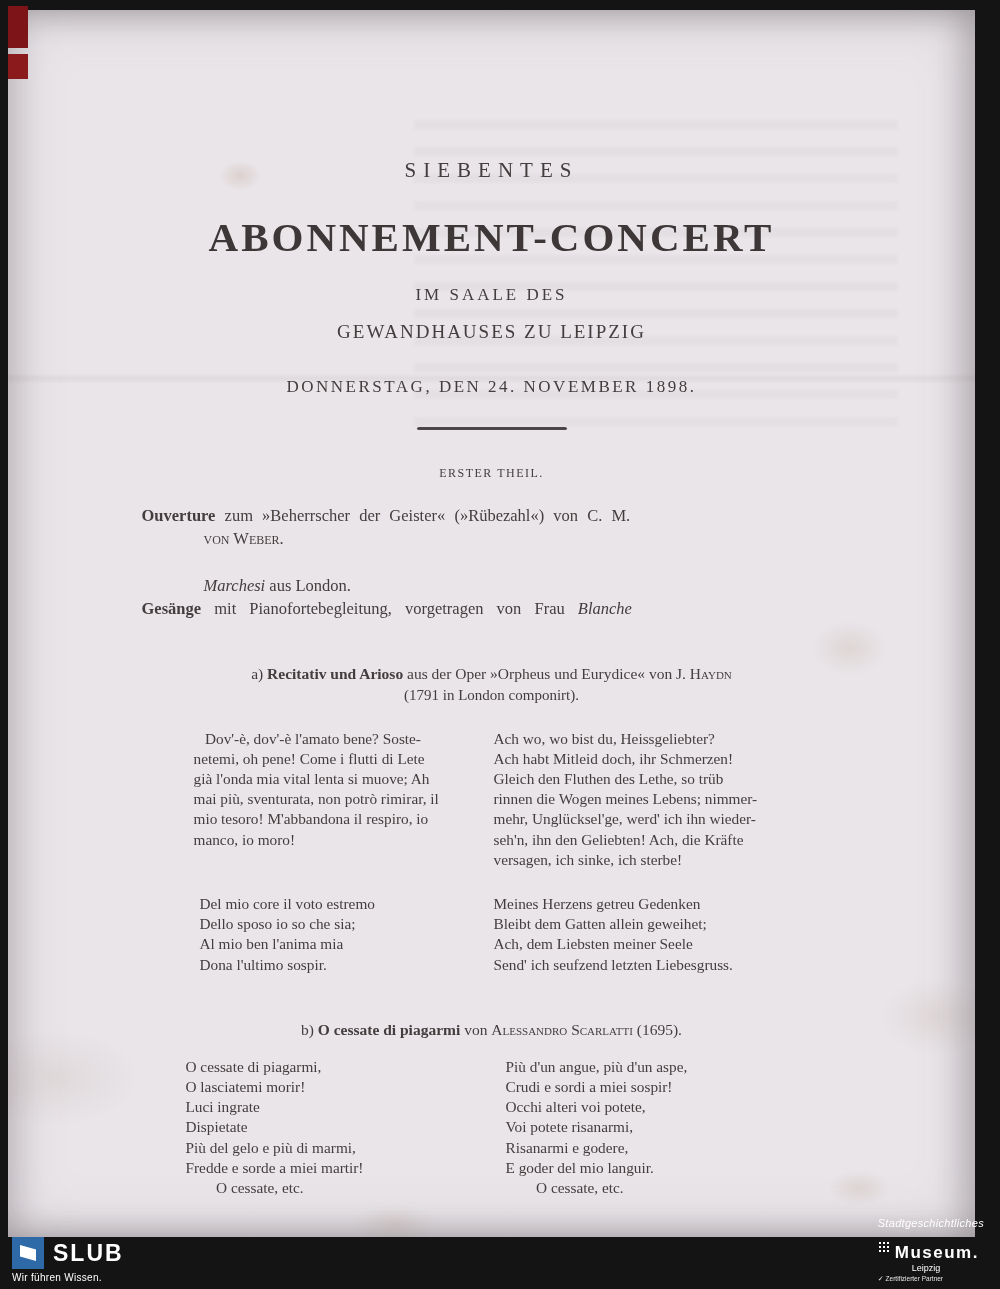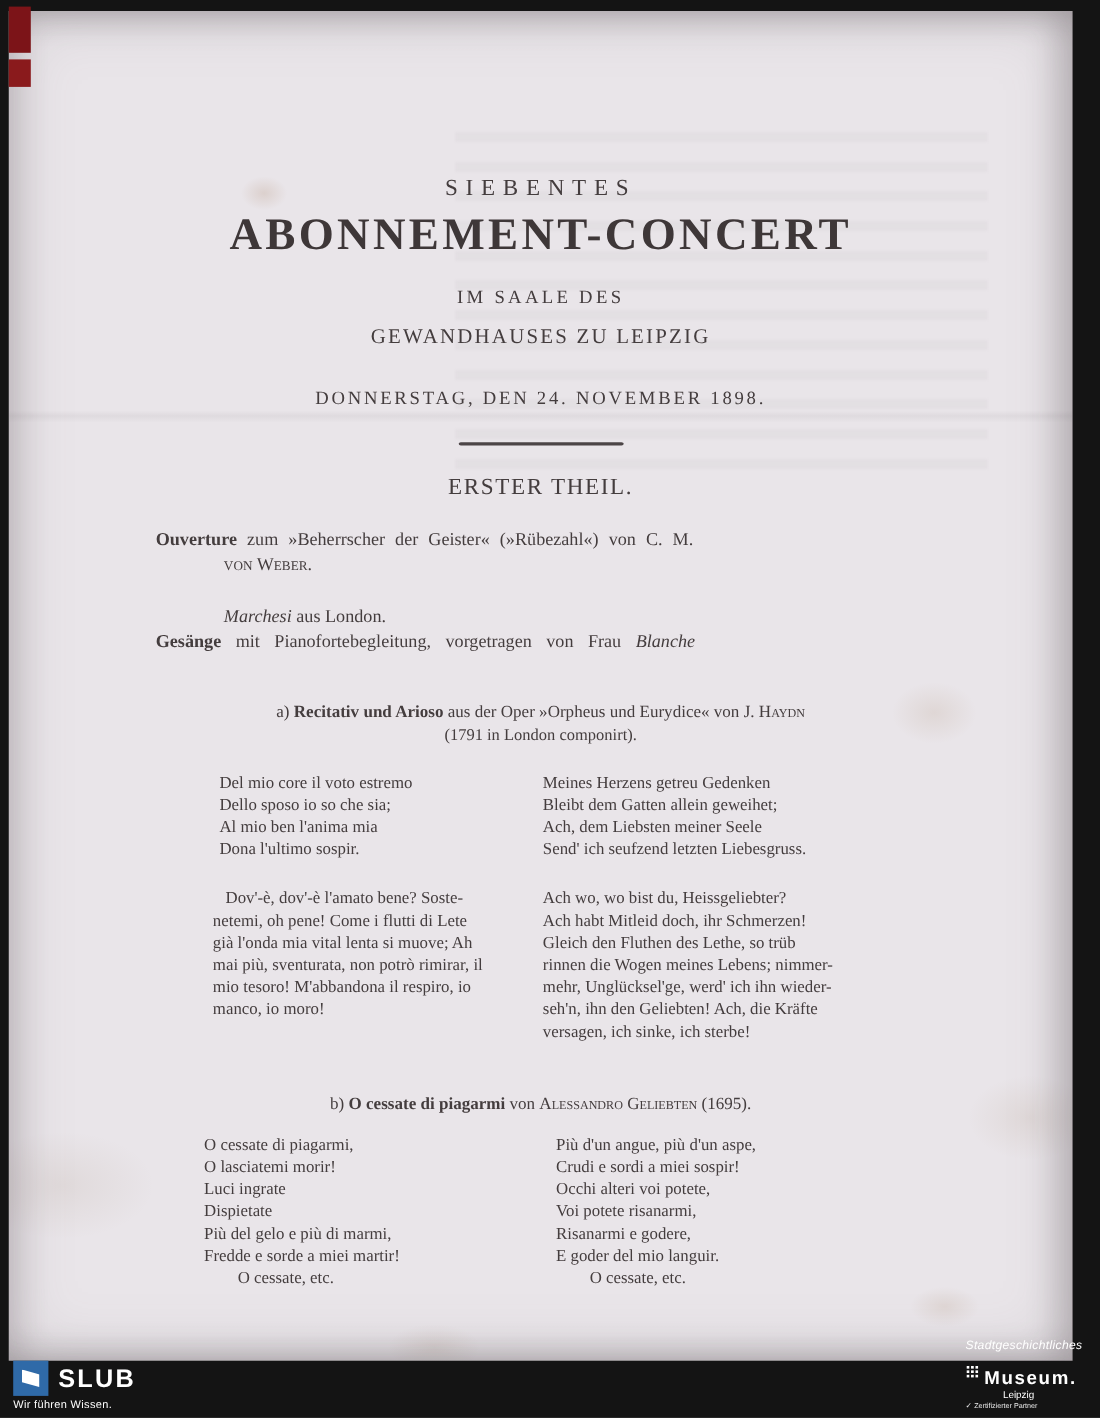--- a/index.html
+++ b/index.html
@@ -27,26 +27,26 @@
     position:absolute;top:110px;left:42%;width:50%;height:310px;
     background:repeating-linear-gradient(to bottom, rgba(110,100,108,.045) 0 9px, transparent 9px 27px);
     filter:blur(1.5px);
   }
   .content{
     position:relative;width:700px;margin:0 auto;padding-top:148px;
     color:#443d3e;
   }
   .c{text-align:center;}
   .series{font-size:21px;letter-spacing:7px;}
-  .title{font-size:41px;font-weight:bold;letter-spacing:3px;margin-top:5px;color:#3e3738;}
+  .title{font-size:41px;font-weight:bold;letter-spacing:3px;margin-top:30px;color:#3e3738;}
   .venue1{font-size:17px;letter-spacing:3px;margin-top:24px;}
   .venue2{font-size:19px;letter-spacing:2px;margin-top:16px;}
   .dateline{font-size:17px;letter-spacing:2.5px;margin-top:34px;}
   .rule{width:150px;height:3px;margin:30px auto 0;background:#4c4547;border-radius:2px/50%;}
-  .part{font-size:21px;letter-spacing:1.5px;margin-top:25px;}
+  .part{font-size:12px;letter-spacing:1.5px;margin-top:36px;}
   p{margin:0;}
   .para{margin-top:23px;font-size:16.5px;line-height:1.42;}
   .para .line{display:block;}
   .para .l2{padding-left:62px;}
   .para.ouv .l1{word-spacing:5px;}
   .para.ges .l1{word-spacing:9px;}
   .lead{font-weight:bold;}
   .sc{font-variant:small-caps;}
   .it{font-style:italic;}
   .heading-center{margin-top:44px;font-size:15.5px;text-align:center;}
@@ -109,48 +109,48 @@
     </p>
 
     <p class="para ges">
       <span class="line l2"><span class="it">Marchesi</span><span> aus London.</span></span>
       <span class="line l1"><b class="lead">Gesänge</b><span> mit Pianofortebegleitung, vorgetragen von Frau </span><span class="it">Blanche</span></span>
     </p>
 
     <p class="heading-center"><span>a) </span><b>Recitativ und Arioso</b><span> aus der Oper »Orpheus und Eurydice« von J. </span><span class="sc">Haydn</span></p>
     <p class="subline">(1791 in London componirt).</p>
 
-    <div class="cols verse-cols">
-      <div class="col va-l verse">Del mio core il voto estremo
-Dello sposo io so che sia;
-Al mio ben l'anima mia
-Dona l'ultimo sospir.</div>
-      <div class="col va-r verse">Meines Herzens getreu Gedenken
-Bleibt dem Gatten allein geweihet;
-Ach, dem Liebsten meiner Seele
-Send' ich seufzend letzten Liebesgruss.</div>
-    </div>
-
     <div class="cols">
       <div class="col pa-l prose">   Dov'-è, dov'-è l'amato bene? Soste-
 netemi, oh pene! Come i flutti di Lete
 già l'onda mia vital lenta si muove; Ah
 mai più, sventurata, non potrò rimirar, il
 mio tesoro! M'abbandona il respiro, io
 manco, io moro!</div>
       <div class="col pa-r prose">Ach wo, wo bist du, Heissgeliebter?
 Ach habt Mitleid doch, ihr Schmerzen!
 Gleich den Fluthen des Lethe, so trüb
 rinnen die Wogen meines Lebens; nimmer-
 mehr, Unglücksel'ge, werd' ich ihn wieder-
 seh'n, ihn den Geliebten! Ach, die Kräfte
 versagen, ich sinke, ich sterbe!</div>
     </div>
 
-    <p class="heading-center heading-b"><span>b) </span><b>O cessate di piagarmi</b><span> von </span><span class="sc">Alessandro Geliebten</span><span> (1695).</span></p>
+    <div class="cols verse-cols">
+      <div class="col va-l verse">Del mio core il voto estremo
+Dello sposo io so che sia;
+Al mio ben l'anima mia
+Dona l'ultimo sospir.</div>
+      <div class="col va-r verse">Meines Herzens getreu Gedenken
+Bleibt dem Gatten allein geweihet;
+Ach, dem Liebsten meiner Seele
+Send' ich seufzend letzten Liebesgruss.</div>
+    </div>
+
+    <p class="heading-center heading-b"><span>b) </span><b>O cessate di piagarmi</b><span> von </span><span class="sc">Alessandro Scarlatti</span><span> (1695).</span></p>
 
     <div class="cols" style="margin-top:18px;">
       <div class="col vb-l verse">O cessate di piagarmi,
 O lasciatemi morir!
 Luci ingrate
 Dispietate
 Più del gelo e più di marmi,
 Fredde e sorde a miei martir!
         O cessate, etc.</div>
       <div class="col vb-r verse">Più d'un angue, più d'un aspe,

